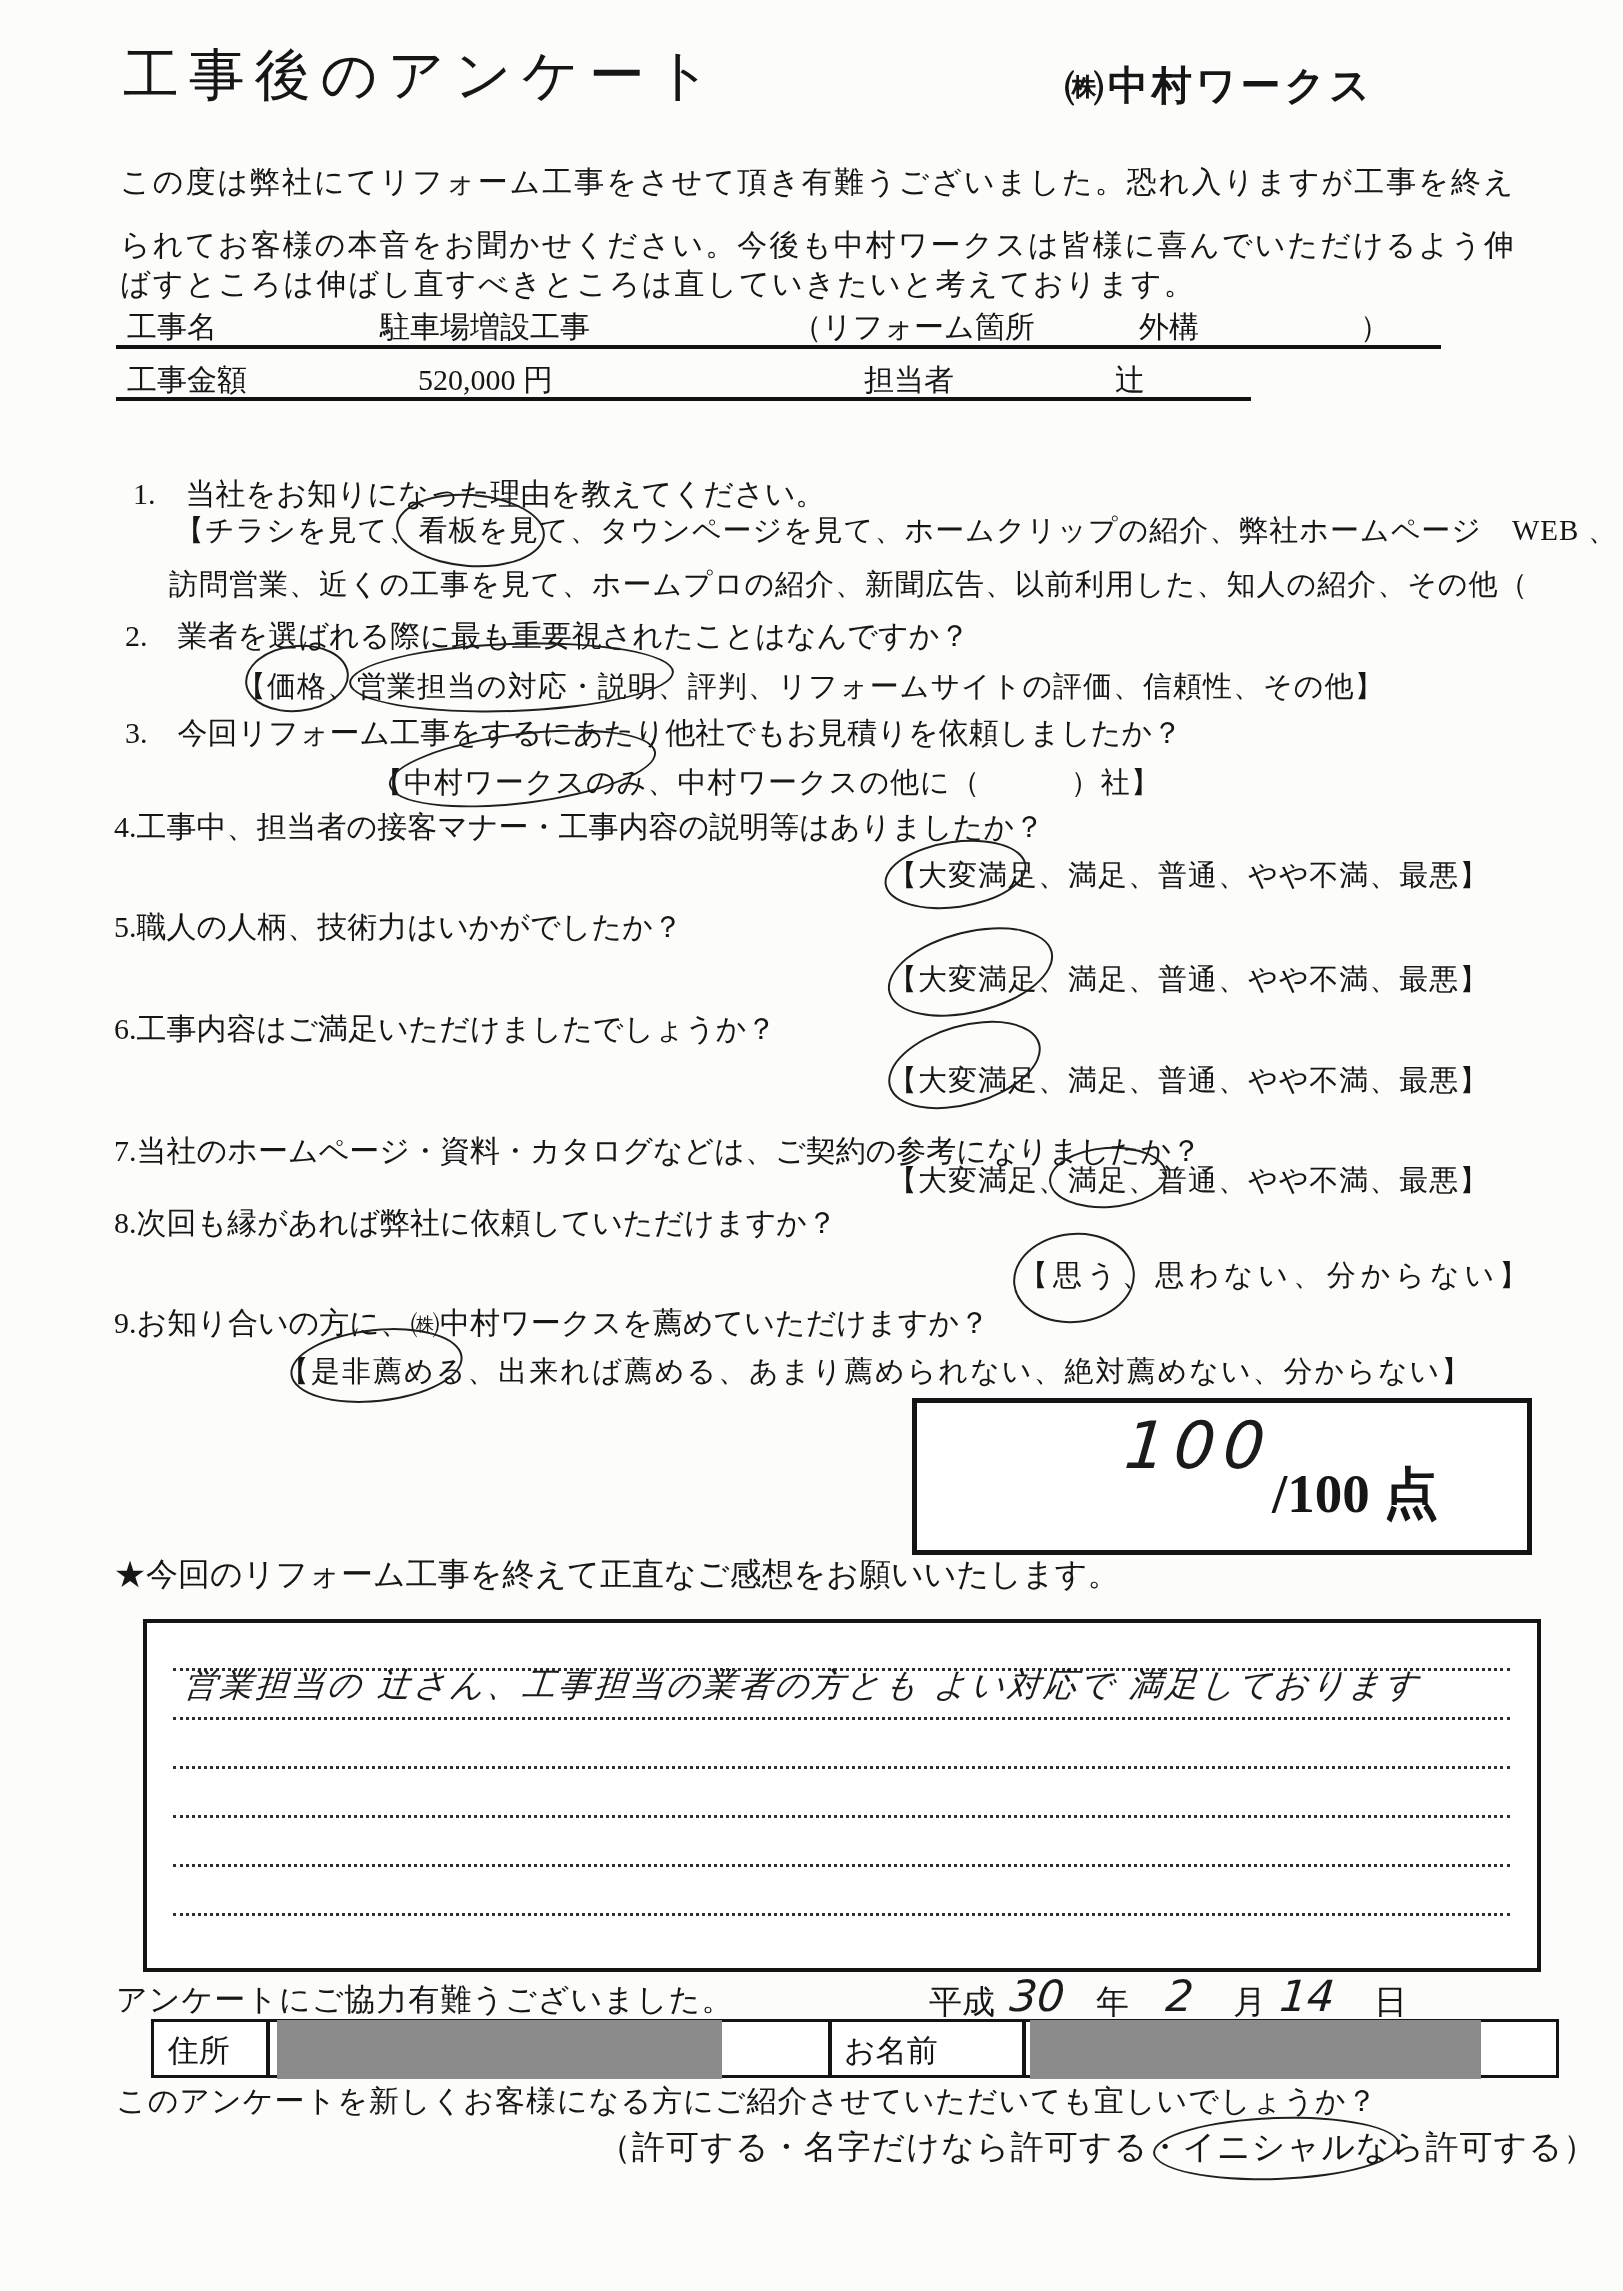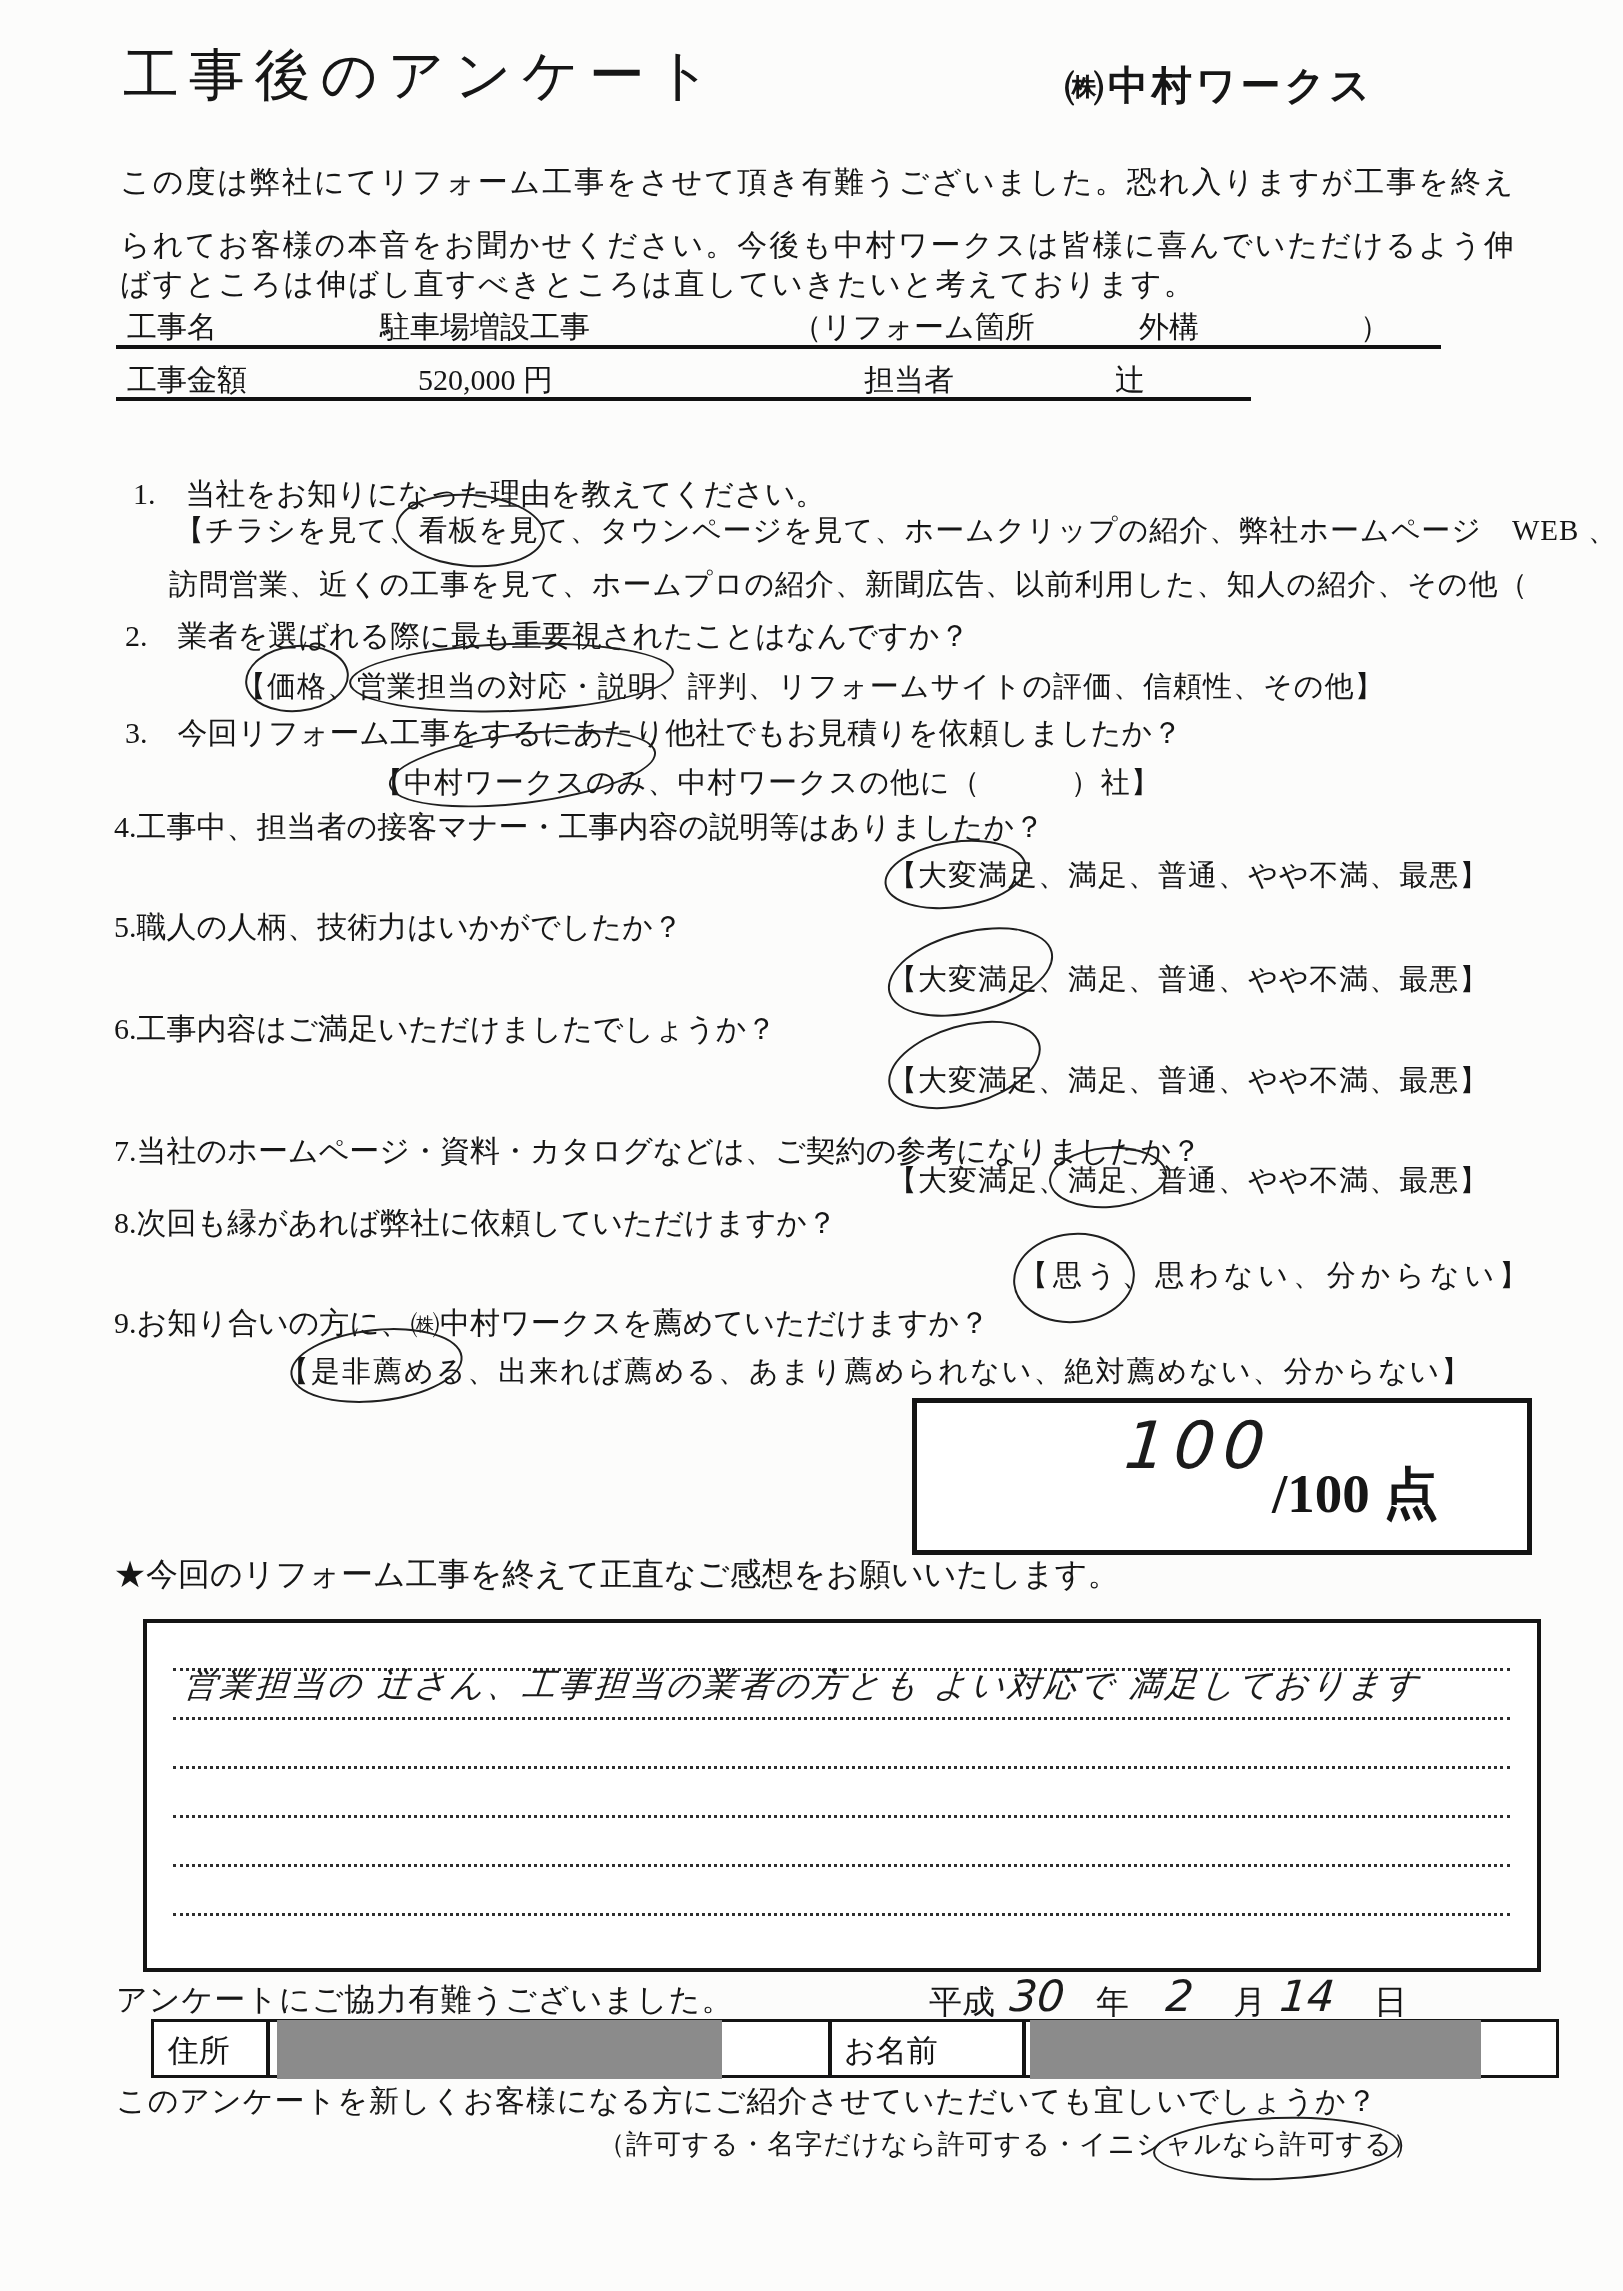--- a/index.html
+++ b/index.html
@@ -117,21 +117,21 @@
   #addrTable .cellLabel{position:absolute;font-size:31px;top:7.8px;}
   #addrLabel{left:13.7px;}
   #nameLabel{left:690px;}
   .vline{position:absolute;top:0;width:3.9px;height:100%;background:#141414;}
   #v1{left:112px;} #v2{left:674px;} #v3{left:868px;}
   .redact{position:absolute;top:-2px;height:59px;background:#8b8b8b;}
   #gray1{left:123px;width:445px;}
   #gray2{left:876px;width:451px;}
 
   #referralQ{left:116px;top:2084px;font-size:30px;letter-spacing:1px;}
-  #referralOpts{left:598px;top:2129px;font-size:27px;letter-spacing:1px;}
+  #referralOpts{left:598px;top:2129px;font-size:33px;letter-spacing:1px;}
 </style>
 </head>
 <body>
 
 <div class="page">
 
   <div class="t" id="title">工事後のアンケート</div>
   <div class="t" id="company">㈱中村ワークス</div>
 
   <div class="t intro" id="intro1">この度は弊社にてリフォーム工事をさせて頂き有難うございました。恐れ入りますが工事を終え</div>

